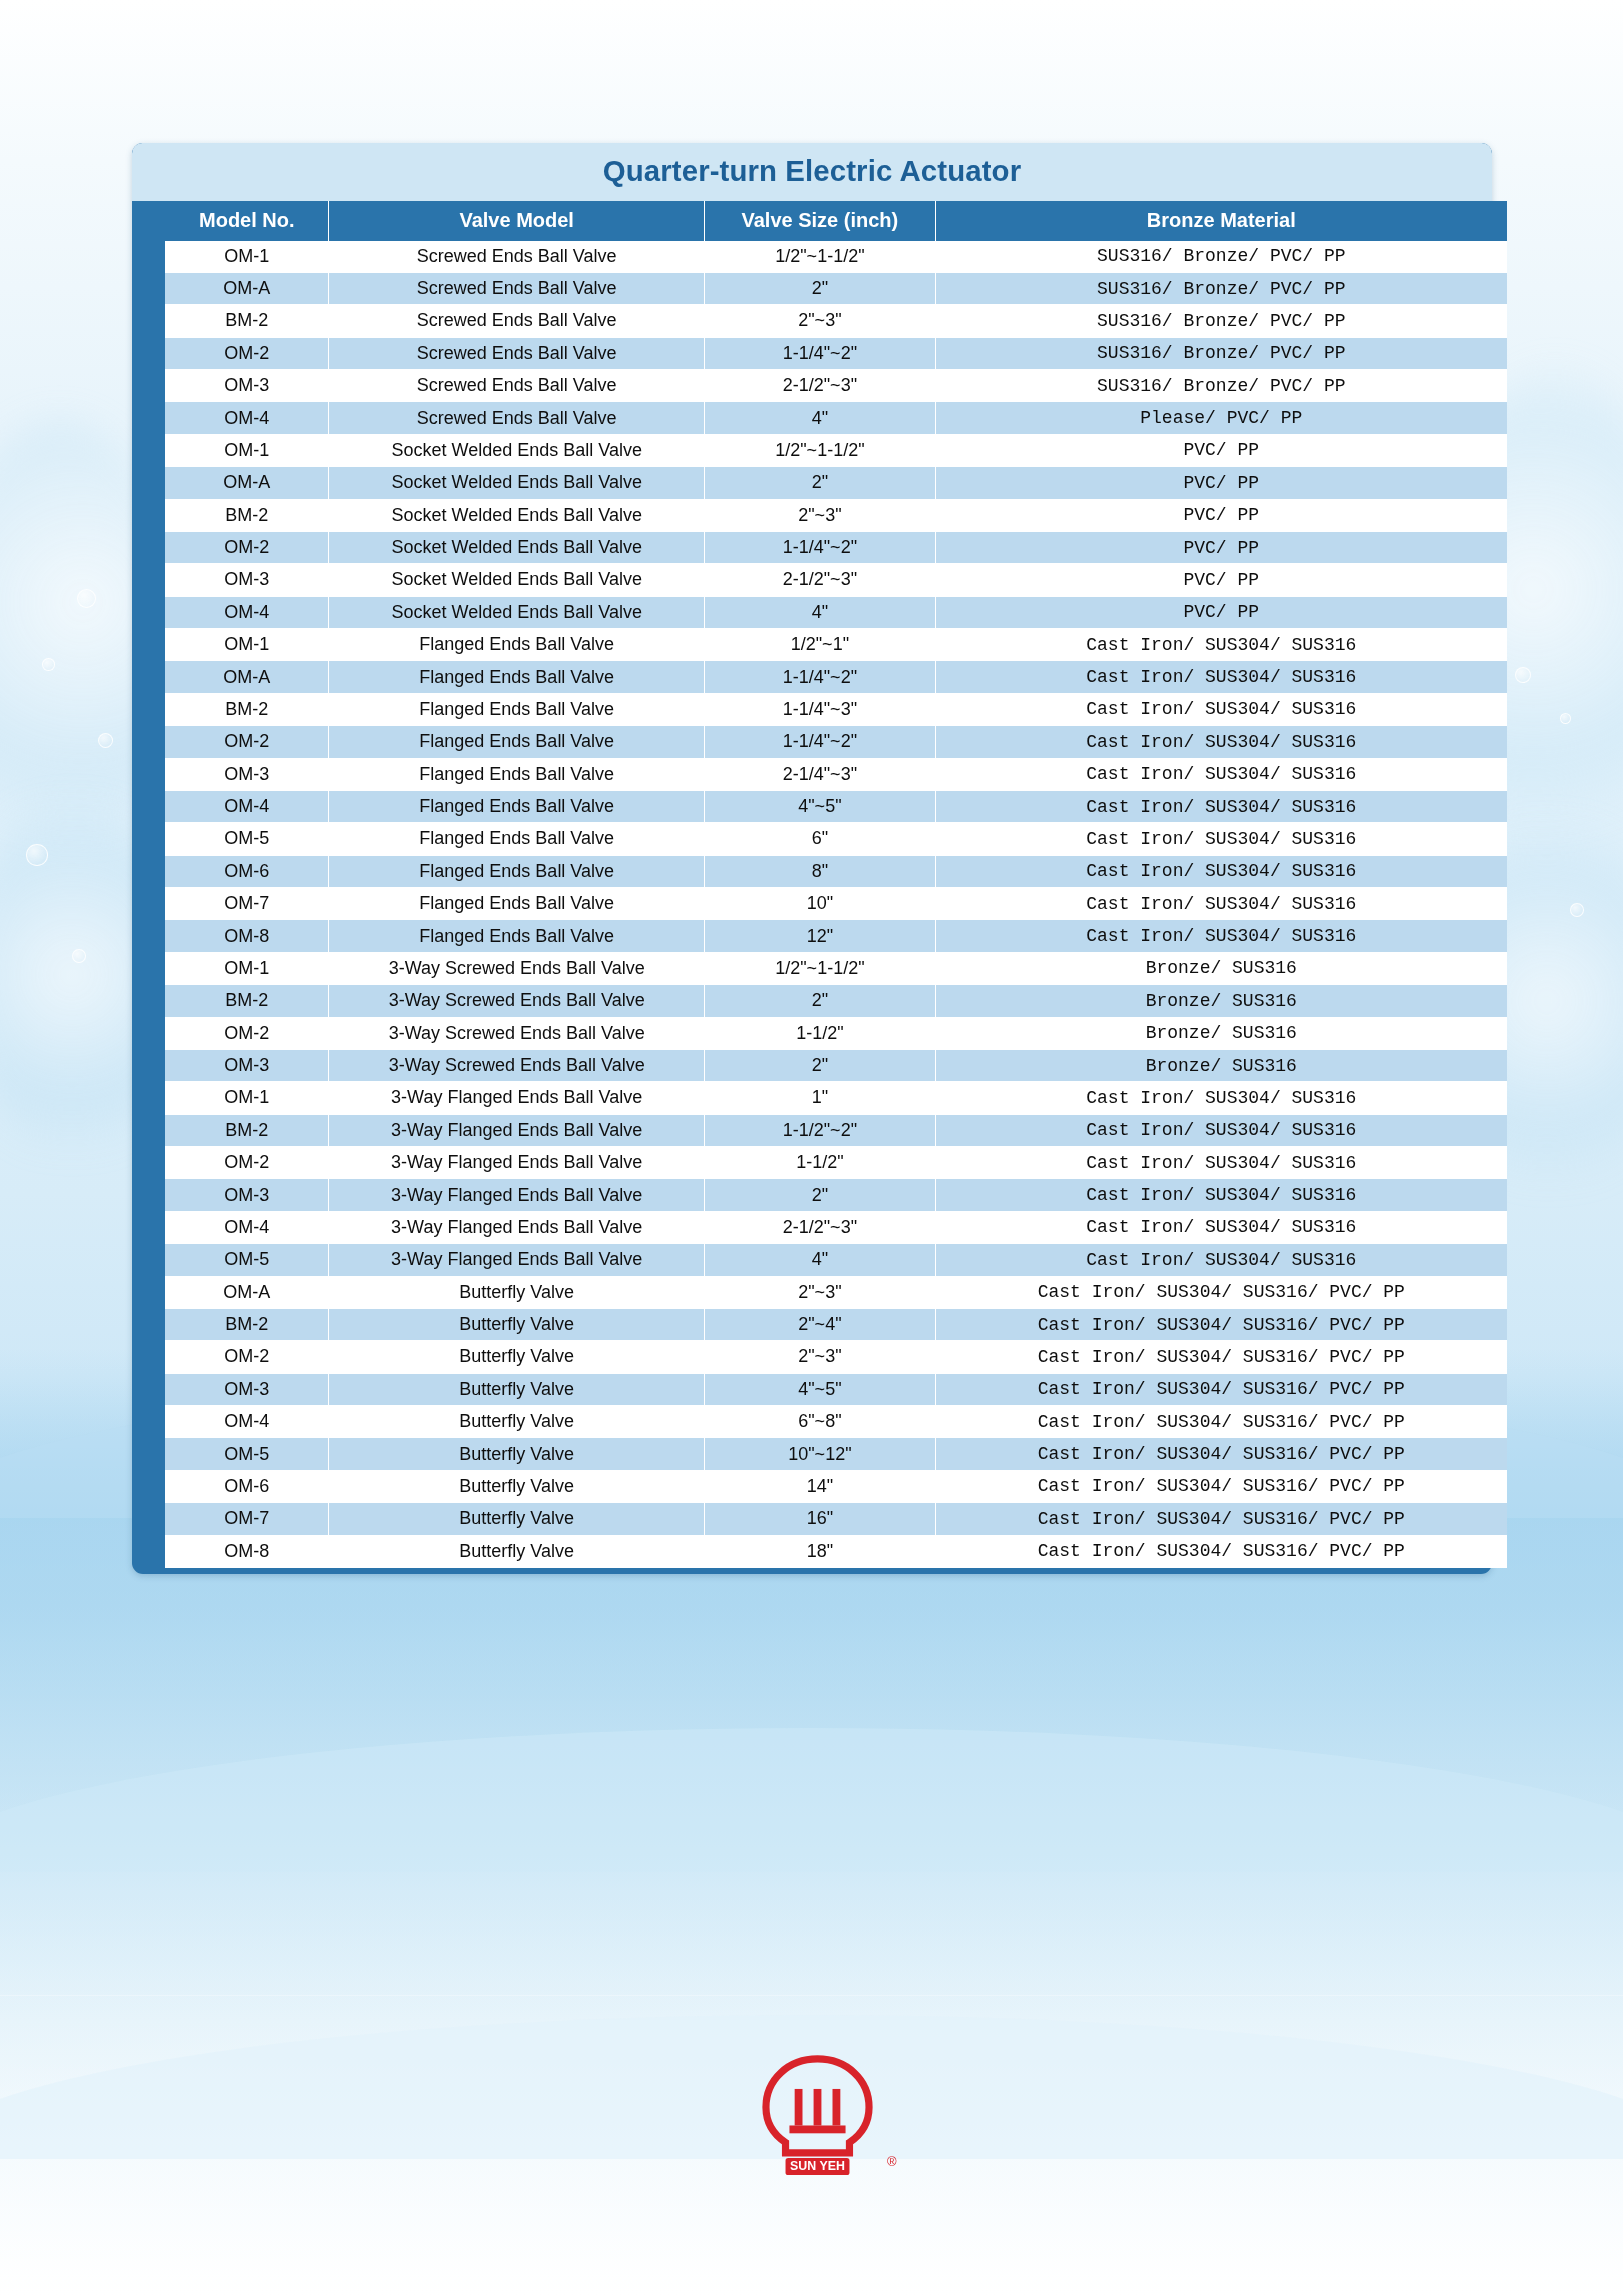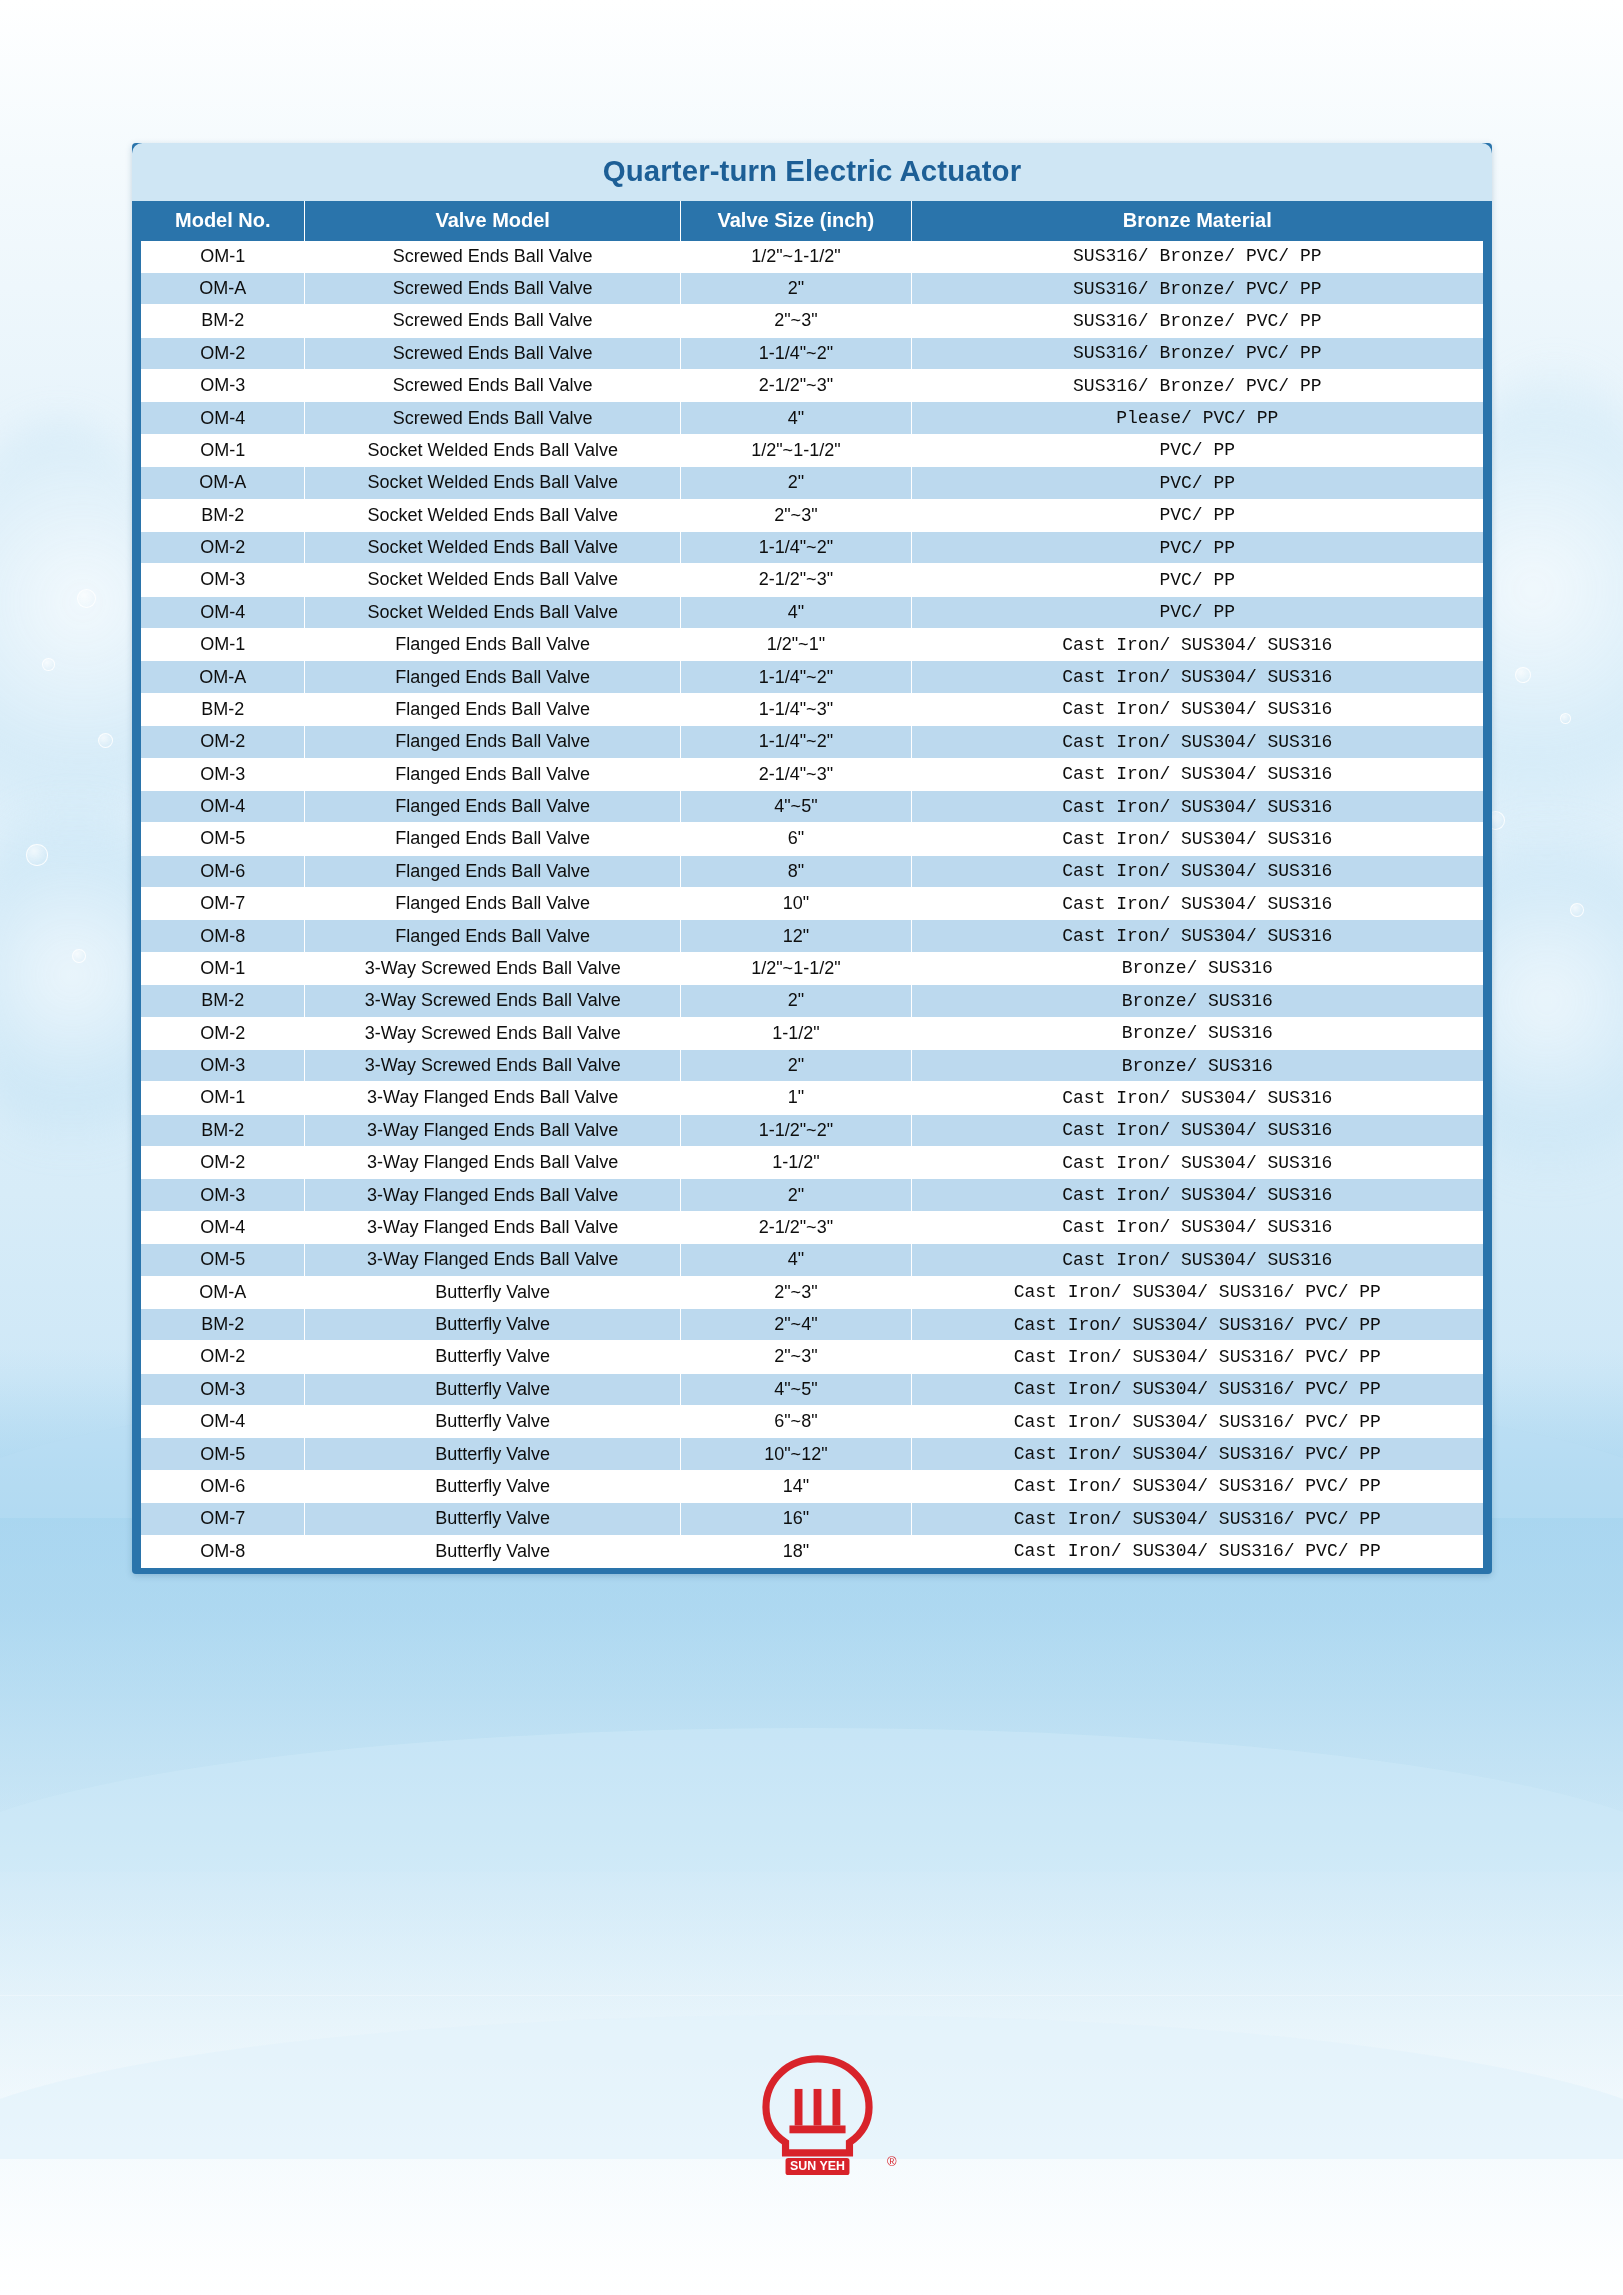--- a/index.html
+++ b/index.html
@@ -83,21 +83,21 @@
     border: 1.3px solid rgba(255,255,255,0.85);
     background: radial-gradient(circle at 35% 30%, rgba(255,255,255,0.65), rgba(255,255,255,0.06) 70%);
   }
 
   
   .card {
     position: absolute;
     left: 132px;
     top: 143px;
     width: 1360px;
-    border-radius: 4px;
+    border-radius: 11px;
     background: #2a74ab;
     padding: 9.2px 9.2px 6.5px 9.2px;
     box-sizing: border-box;
     box-shadow: 0 2px 6.5px rgba(40,90,130,0.25);
   }
   .card-title {
     text-align: center;
     color: #1d5f96;
     font-size: 29.4px;
     font-weight: bold;
@@ -108,20 +108,21 @@
     margin: -9.2px -9.2px 0 -9.2px;
     padding-left: 9.2px;
     padding-right: 9.2px;
   }
   table.spec {
     border-collapse: collapse;
     width: 100%;
     table-layout: fixed;
     font-size: 18px;
     color: #0e0e0e;
+    margin-left: 24px;
   }
   table.spec col.c1 { width: 12.2%; }
   table.spec col.c2 { width: 28.0%; }
   table.spec col.c3 { width: 17.2%; }
   table.spec col.c4 { width: 42.6%; }
 
   table.spec thead th {
     background: #2a74ab;
     color: #ffffff;
     font-size: 20px;

